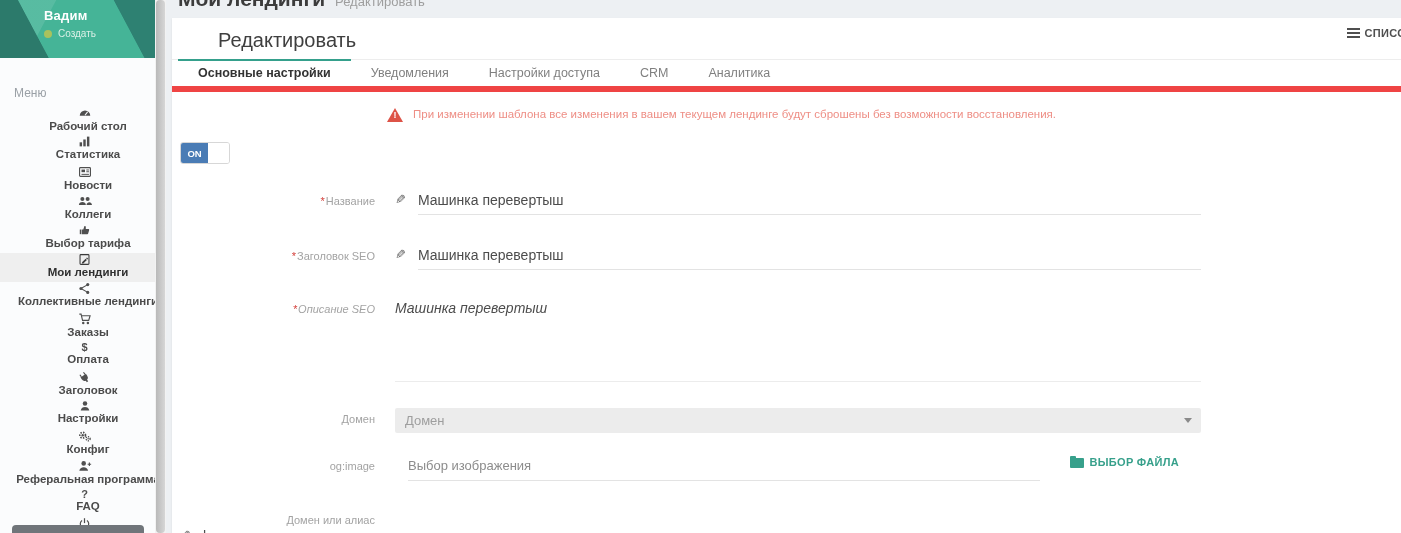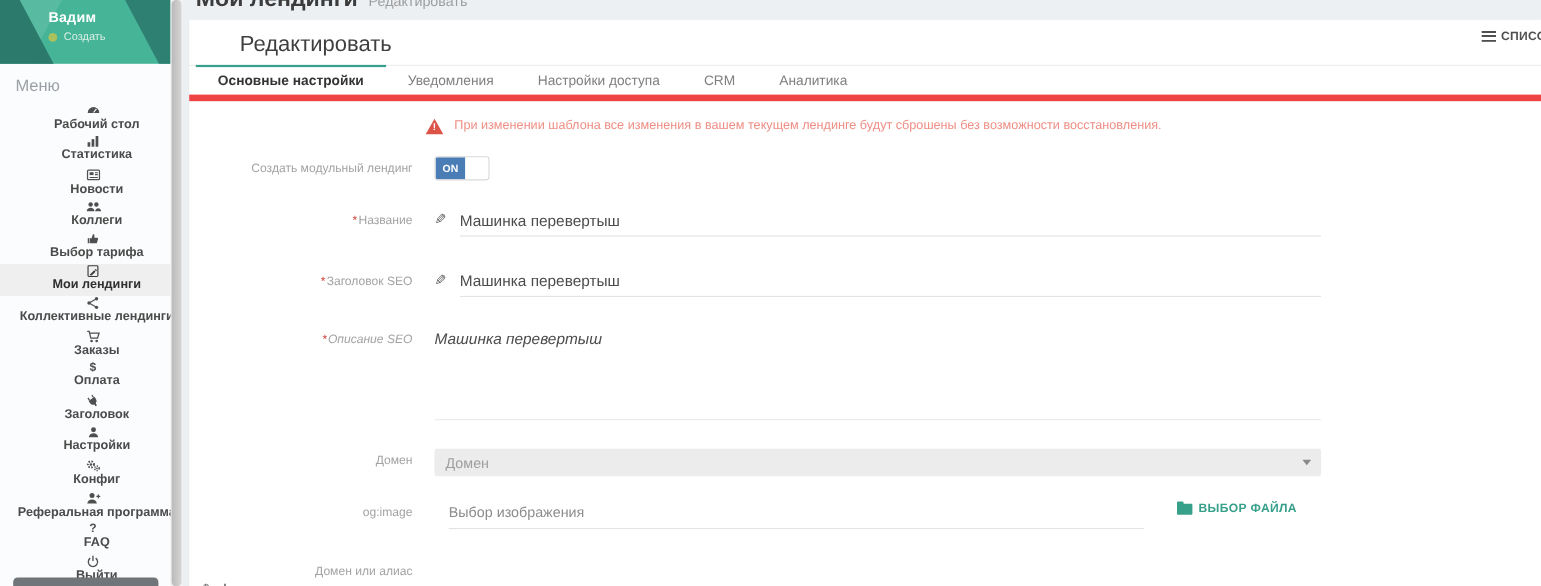--- a/index.html
+++ b/index.html
@@ -12,21 +12,21 @@
     background-image:
       linear-gradient(62deg, #2c7a6b 0%, #2c7a6b 26%, rgba(0,0,0,0) 26.5%),
       linear-gradient(242deg, #2e8172 0%, #2e8172 22%, rgba(0,0,0,0) 22.5%),
       linear-gradient(118deg, rgba(255,255,255,0.10) 30%, rgba(0,0,0,0) 30.5%);
   }
   .user-name { position:absolute; left:44px; top:8px; color:#fff; font-size:13px; font-weight:bold; letter-spacing:.2px; }
   .user-status { position:absolute; left:44px; top:28px; display:flex; align-items:center; gap:6px; }
   .status-dot { width:8px; height:8px; border-radius:50%; background:#a9c25d; display:inline-block; }
   .status-text { color:#d9efe6; font-size:10px; }
 
-  .menu-label { margin:12px 0 6px 14px; font-size:15px; color:#9aa0a6; }
+  .menu-label { margin:28px 0 6px 14px; font-size:12px; color:#9aa0a6; }
   .menu { display:flex; flex-direction:column; }
   .mi { display:flex; align-items:center; height:29.4px; padding-left:14px; cursor:pointer; color:#4b4b4b;flex-direction:column; }
   .mi.active { background:#efefef; color:#2f2f2f; }
   .mi .ic { width:20px; display:flex; justify-content:center; align-items:center; color:#4f4f4f; font-weight:bold; font-size:11px; flex:none; }
   .mi .ic svg { display:block; }
   .mi .lbl { margin-left:7px; font-size:11.5px; font-weight:bold; white-space:nowrap; }
   .sidebar-bottom-bar { position:absolute; left:12px; bottom:-4px; width:132px; height:12px; background:#70757a; border-radius:4px; }
 
   .side-scrollbar { position:absolute; left:155px; top:0; width:11px; height:533px; background:#f2f2f2; z-index:3; }
   .side-scrollbar .thumb { position:absolute; left:1px; top:0; width:9px; height:533px; background:linear-gradient(90deg,#b9b9b9,#d6d6d6); border-radius:4px; }
@@ -268,21 +268,20 @@
   </div>
 
   <div class="content">
 
     <div class="warning-row">
       <span class="warning-icon"></span>
       <span class="warning-text">При изменении шаблона все изменения в вашем текущем лендинге будут сброшены без возможности восстановления.</span>
     </div>
 
     <div class="form-row row-toggle">
-      <div class="flabel">Создать модульный лендинг</div>
       <div class="fcontrol">
         <div class="toggle">
           <span class="on">ON</span>
           <span class="knob"></span>
         </div>
       </div>
     </div>
 
     <div class="form-row row-name">
       <div class="flabel"><span class="req">*</span><span>Название</span></div>

